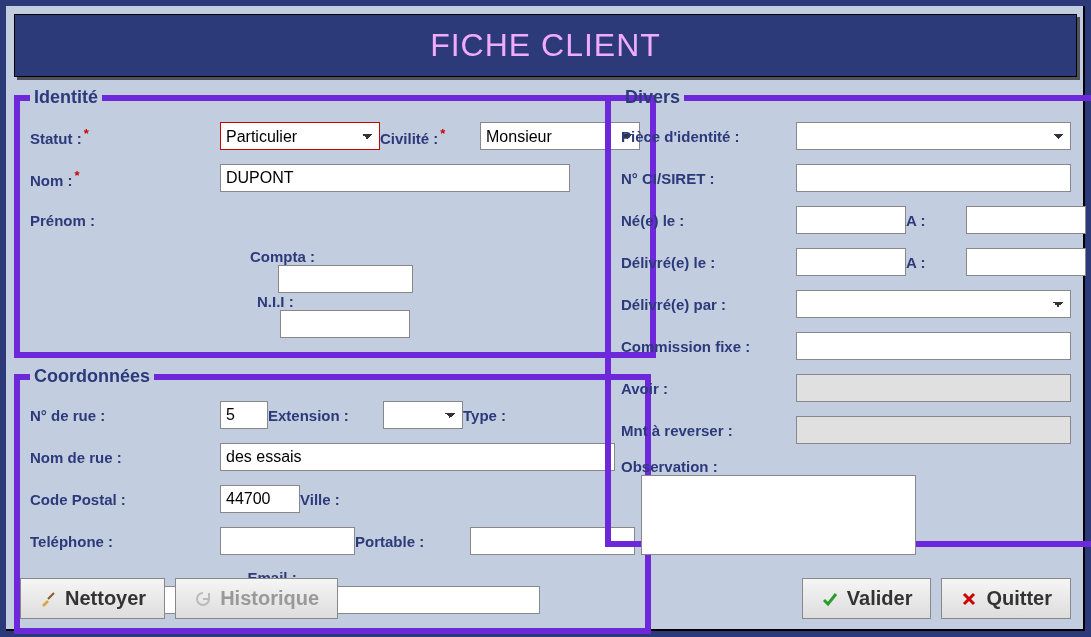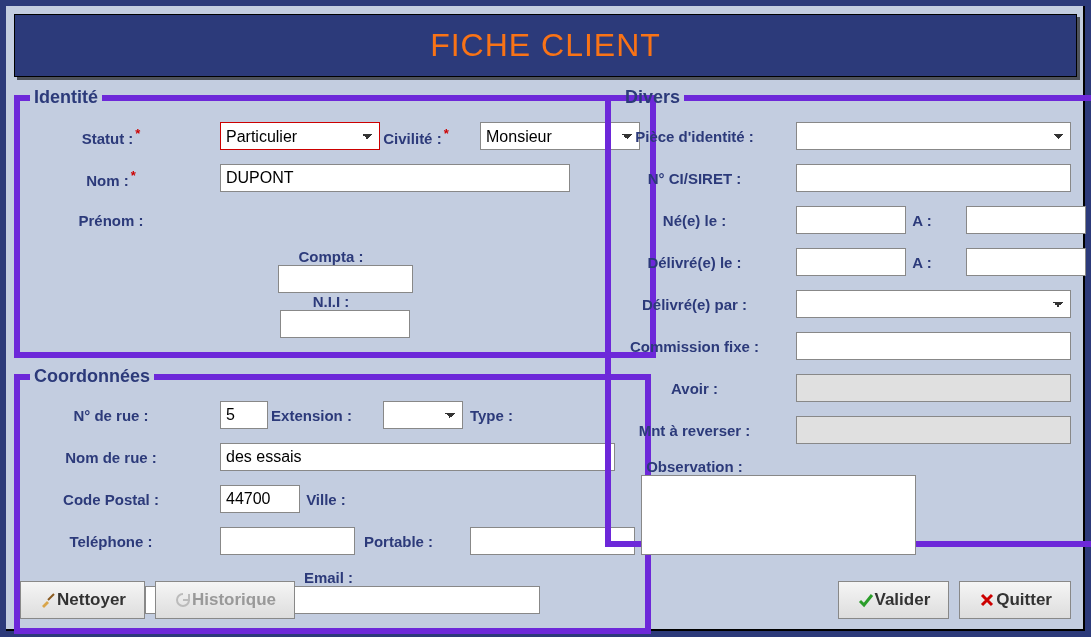--- a/index.html
+++ b/index.html
@@ -13,21 +13,21 @@
     width: 1091px;
     height: 637px;
     background: #c3cde0;
     border: 6px solid #2c3a7a;
     box-shadow: inset -2px -2px 0 #000, 2px 2px 0 #000;
     position: relative;
     padding: 8px;
   }
   .title-bar {
     background: #2c3a7a;
-    color: #f97316;
+    color: #f0abfc;
     font-size: 32px;
     text-align: center;
     padding: 12px 0;
     border: 1px solid #000;
     box-shadow: 3px 3px 0 rgba(0,0,0,0.6);
     margin-bottom: 10px;
     letter-spacing: 1px;
   }
   .content-area {
     display: flex;
@@ -51,21 +51,21 @@
     display: flex;
     align-items: center;
     margin-bottom: 14px;
     min-height: 28px;
   }
   .row:last-child { margin-bottom: 4px; flex-direction: column; }
   .lbl {
     color: #2c3a7a;
     font-weight: bold;
     font-size: 15px;
-    text-align: center;
+    text-align: left;
     padding-right: 8px;
   }
   .lbl-left { width: 170px; }
   .lbl-right { width: 155px; }
   .req { color: #c00; font-weight: bold; margin-left: 2px; font-size: 13px; vertical-align: super; }
   input[type=text], select, textarea {
     font-family: inherit;
     font-size: 16px;
     padding: 3px 5px;
     border: 1px solid #888;
@@ -89,24 +89,25 @@
     position: absolute;
     bottom: 12px;
     left: 14px;
     right: 14px;
     display: flex;
     align-items: center;
   }
   .btn {
     display: inline-flex;
     align-items: center;
+    gap: 8px;
     background: linear-gradient(#f5f5f5,#ddd);
     border: 1px solid #888;
     padding: 8px 18px;
-    font-size: 17px;
+    font-size: 20px;
     font-weight: bold;
     color: #333;
     cursor: pointer;
     margin-right: 10px;
   }
   .btn.disabled { color: #999; cursor: default; }
   .spacer { flex: 1; }
   .icon { width: 18px; height: 18px; display: inline-block; }
 </style>
 </head>

